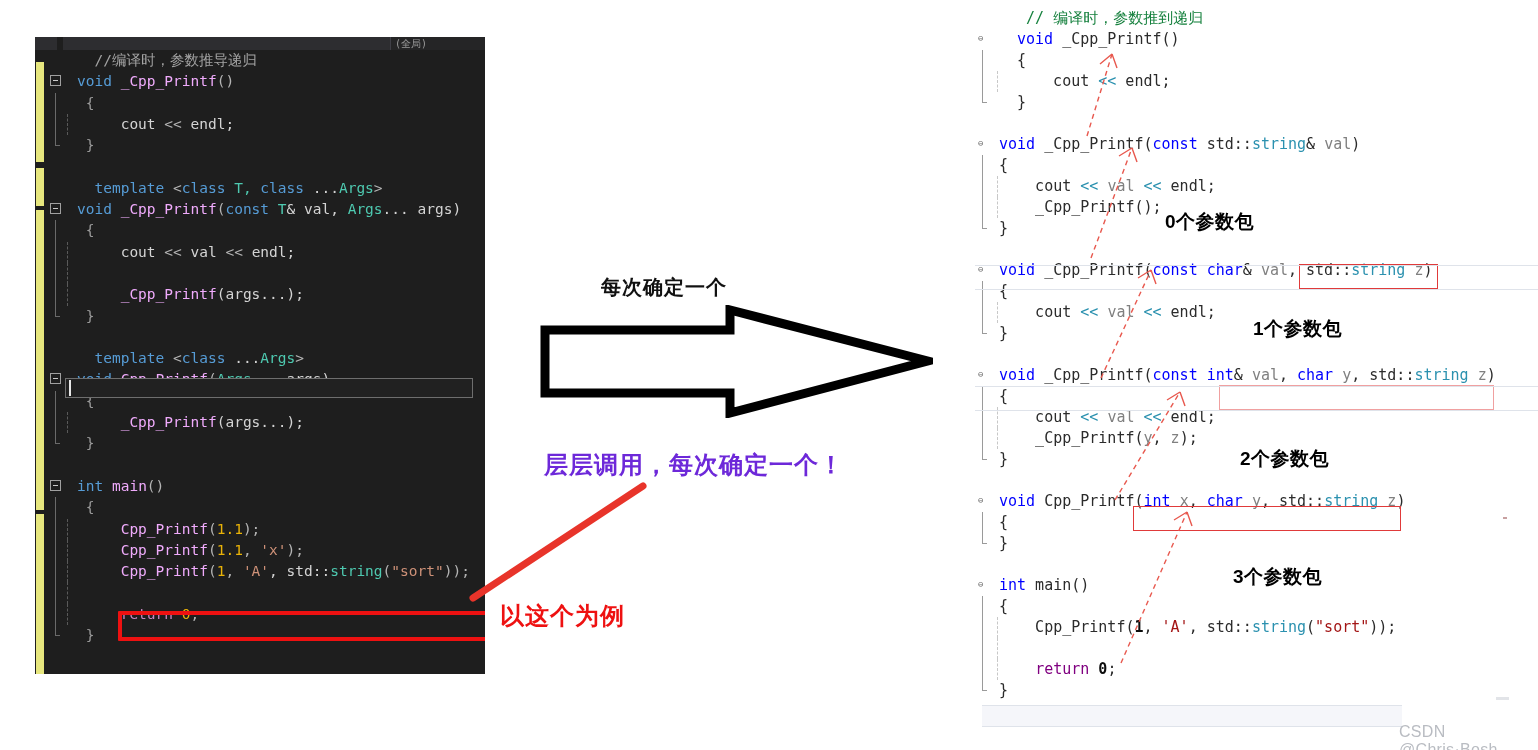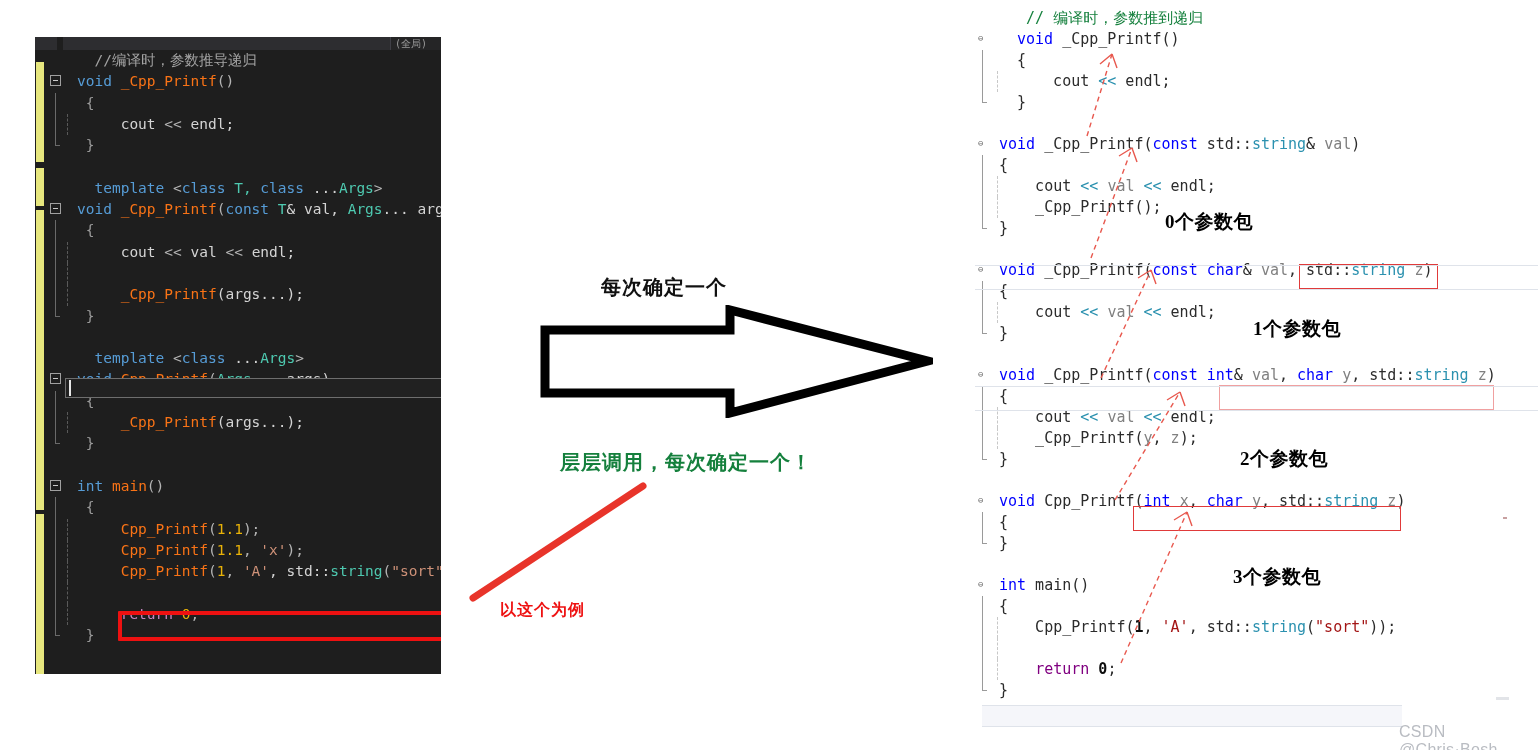--- a/index.html
+++ b/index.html
@@ -1,20 +1,20 @@
 <!DOCTYPE html>
 <html><head>
 <meta charset="utf-8">
 <style>
   html,body{margin:0;padding:0;background:#ffffff;}
   body{width:1538px;height:750px;position:relative;overflow:hidden;
        font-family:"Liberation Sans","DejaVu Sans",sans-serif;}
 
   
-  #left-panel{position:absolute;left:35px;top:37px;width:406px;height:637px;
+  #left-panel{position:absolute;left:35px;top:37px;width:450px;height:637px;
               background:#1e1e1e;overflow:hidden;}
   #left-topbar{position:absolute;left:0;top:0;width:450px;height:13px;background:#2d2d30;}
   #left-topbar-tabstub{position:absolute;left:22px;top:0;width:6px;height:13px;background:#1e1e1e;}
   #left-topbar-cut{position:absolute;left:355px;top:0;width:95px;height:13px;
                    background:#252526;border-left:1px solid #3f3f46;
                    color:#9a9a9a;font-family:"DejaVu Sans Mono",monospace;font-size:10px;
                    overflow:hidden;white-space:nowrap;padding-left:4px;box-sizing:border-box;}
   #left-gutter{position:absolute;left:0;top:13px;width:12px;height:624px;background:#1e1e1e;}
   .chg{position:absolute;left:1px;width:8px;background:#e7e77f;}
   #left-code{position:absolute;left:12px;top:13px;width:438px;height:624px;
@@ -27,42 +27,42 @@
   .vbar{position:absolute;left:8px;top:0;width:1px;height:21.3px;background:#6a6a6a;}
   .vbar-dot{position:absolute;left:20px;top:0;width:0;height:21.3px;
             border-left:1px dashed #5a5a5a;}
   .vbar-end{position:absolute;left:8px;top:0;width:1px;height:11px;background:#6a6a6a;}
   .vbar-end:after{content:"";position:absolute;left:0;top:10px;width:5px;height:1px;background:#6a6a6a;}
   
   .k{color:#569cd6}   
   .t{color:#4ec9b0}   
   .c{color:#a3a3a3}   
   .id{color:#d4d4d4}  
-  .fn{color:#f97316}  
+  .fn{color:#f0abfc}  
   .s{color:#ce9178}   
   .n{color:#eab308}   
   .p{color:#c586c0}   
   .dim{color:#9b9b9b}
   .op{color:#b4b4b4}
 
   #curline{position:absolute;left:30px;top:341px;width:408px;height:20px;
            border:1px solid #6e6e6e;box-sizing:border-box;background:#212121;}
   #curcaret{position:absolute;left:34px;top:343px;width:1.5px;height:16px;background:#e8e8e8;}
 
   #left-redbox{position:absolute;left:83px;top:574px;width:371px;height:30px;
                border:4px solid #ee1111;box-sizing:border-box;border-radius:1px;}
 
   
   #center-label-top{position:absolute;left:601px;top:274px;font-size:20px;font-weight:bold;
                     color:#111;letter-spacing:1px;}
   #big-arrow{position:absolute;left:540px;top:305px;width:393px;height:113px;}
-  #center-label-bottom{position:absolute;left:560px;top:449px;font-size:20px;font-weight:bold;
-                       color:#15803d;letter-spacing:1px;}
+  #center-label-bottom{position:absolute;left:544px;top:449px;font-size:24px;font-weight:bold;
+                       color:#6d28d9;letter-spacing:1px;}
   #red-diag{position:absolute;left:465px;top:480px;width:185px;height:125px;}
-  #example-label{position:absolute;left:500px;top:600px;font-size:16px;font-weight:bold;color:#ee1111;
+  #example-label{position:absolute;left:500px;top:600px;font-size:24px;font-weight:bold;color:#ee1111;
                  letter-spacing:1px;}
 
   
   #right-panel{position:absolute;left:975px;top:8px;width:563px;height:735px;
                background:#ffffff;overflow:hidden;
                font-family:"DejaVu Sans Mono",monospace;font-size:15px;line-height:21px;}
   .rln{position:relative;height:21px;white-space:pre;padding-left:24px;color:#2b2b2b;}
   .rfold{position:absolute;left:3px;top:5px;width:9px;height:9px;
          color:#6a6a6a;font-size:9px;line-height:9px;font-family:"DejaVu Sans Mono",monospace;}
   .rbar{position:absolute;left:7px;top:0;width:1px;height:21px;background:#9a9a9a;}
@@ -73,21 +73,21 @@
   .rk{color:#0000ff}   
   .rt{color:#2b91af}   
   .rc{color:#15803d}   
   .rid{color:#808080}  
   .rp{color:#800080}   
   .rs{color:#a31515}   
   .rn{color:#0c0c0c;font-weight:bold}
   .rplain{color:#2b2b2b}
 
   .pack-label{position:absolute;font-size:19px;font-weight:bold;color:#000;letter-spacing:.5px;
-              font-family:Liberation Serif, serif;}
+              font-family:Liberation Sans, sans-serif;}
   .redrect{position:absolute;border:1px solid #e03a3a;box-sizing:border-box;}
   .hline{position:absolute;height:1px;background:#dfe3ea;}
   #retline{position:absolute;left:7px;top:697px;width:420px;height:22px;
            background:#f5f6fa;border-top:1px solid #dfe3ea;border-bottom:1px solid #dfe3ea;
            box-sizing:border-box;}
   #redarrows{position:absolute;left:0;top:0;width:563px;height:735px;pointer-events:none;}
   #watermark{position:absolute;left:1399px;top:723px;font-size:16px;color:#b9bcc2;
              font-family:"Liberation Sans","DejaVu Sans",sans-serif;letter-spacing:.3px;}
   #wm-bar{position:absolute;left:1496px;top:697px;width:13px;height:3px;background:#e2e4e8;}
   #stray-dot{position:absolute;left:1503px;top:517px;width:4px;height:2px;background:#c8a0a0;}

